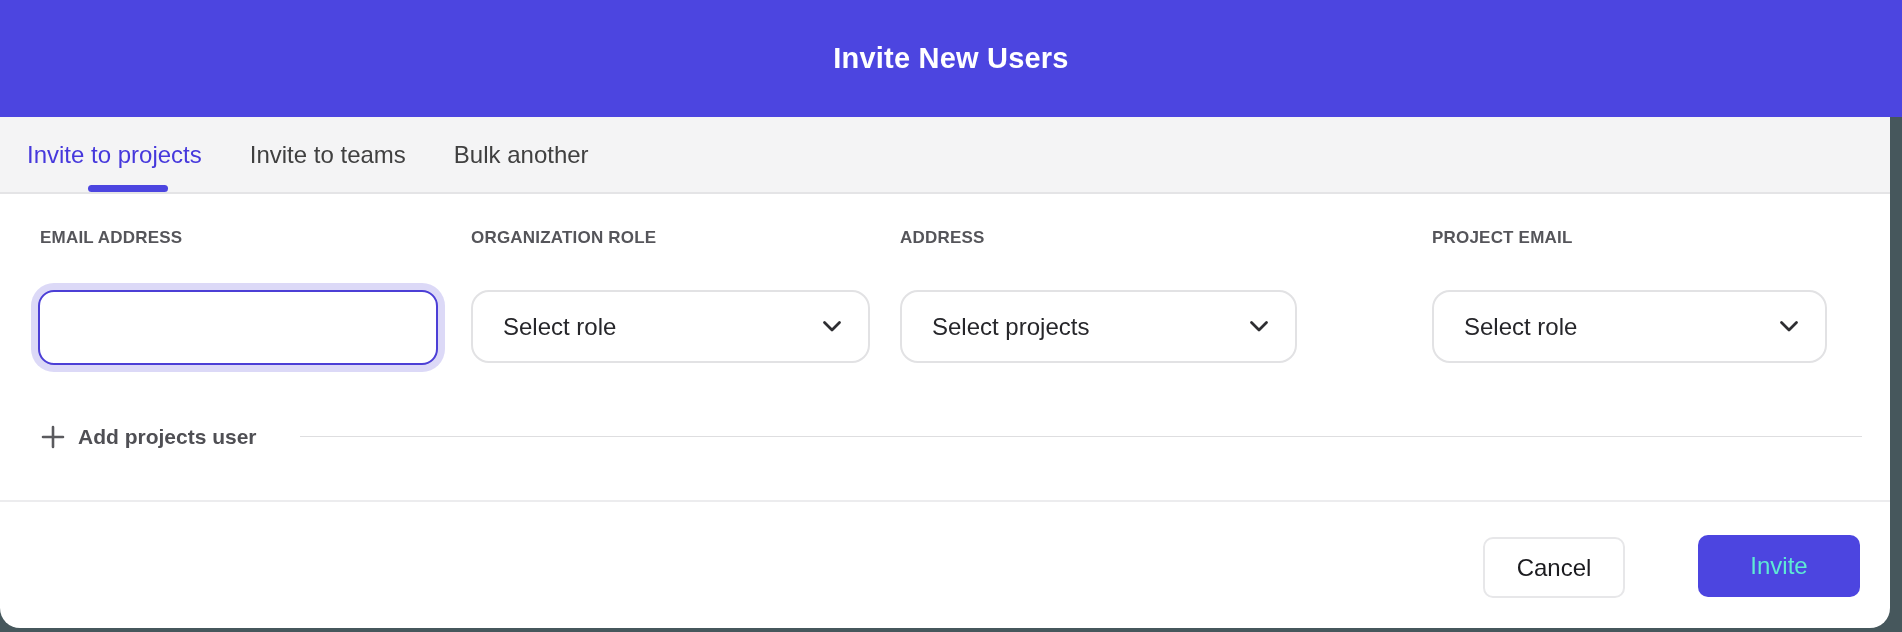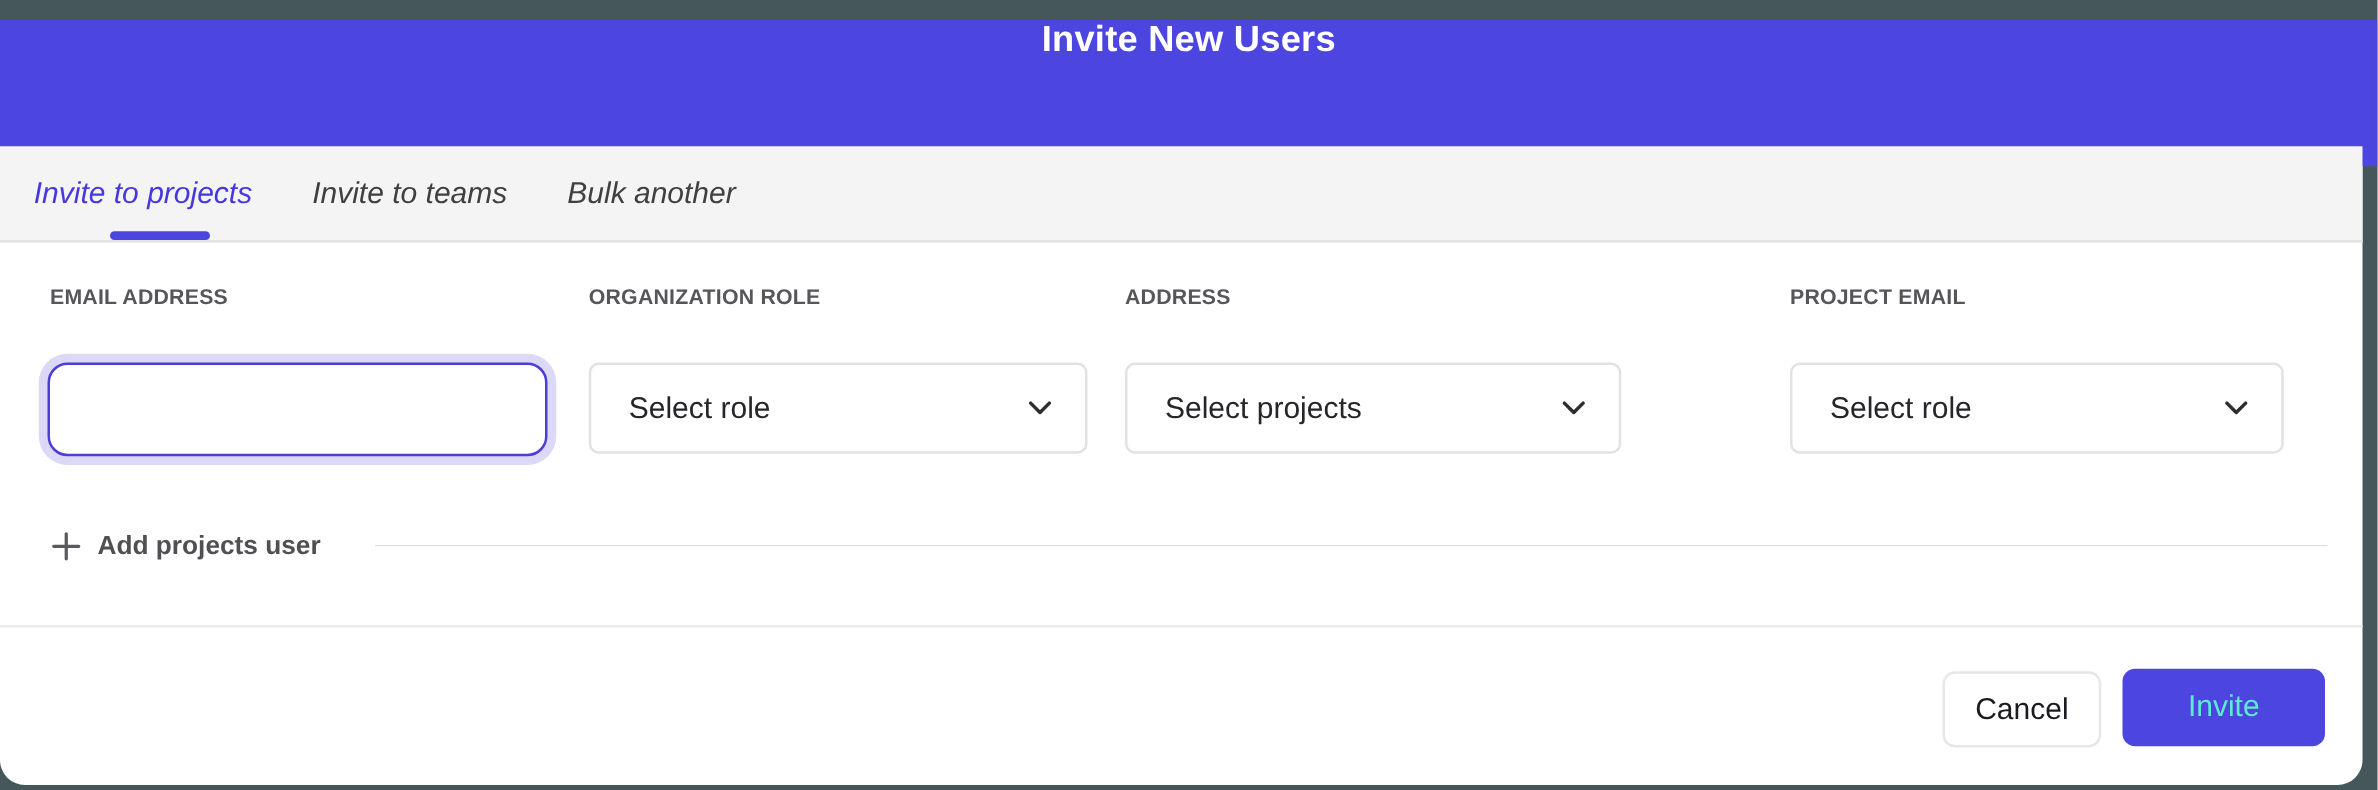--- a/index.html
+++ b/index.html
@@ -9,38 +9,38 @@
     position: relative;
     overflow: hidden;
     background: #46575C; 
   }
   .abs { position: absolute; }
 
   
   .modal-header {
     left: 0; top: 0; width: 1902px; height: 117px;
     background: #4C45E0;
-    display: flex; justify-content: center; margin-top: 16px;
+    display: flex; align-items: center; justify-content: center;
   }
   .modal-title {
     color: #FFFFFF; font-size: 29px; font-weight: 700; letter-spacing: 0.2px;
   }
   .modal-body {
     left: 0; top: 117px; width: 1890px; height: 511px;
     background: #FFFFFF;
     border-radius: 0 0 20px 20px;
   }
 
   
   .tabbar {
     left: 0; top: 117px; width: 1890px; height: 77px;
     background: #F4F4F5;
     border-bottom: 2px solid #E4E4E6;
     display: flex; align-items: center;
-    padding-left: 27px; gap: 48px; font-style: italic;
+    padding-left: 27px; gap: 48px;
   }
   .tab {
     font-size: 24px; color: #404040; cursor: pointer; white-space: nowrap;
   }
   .tab.active { color: #4638DC; }
   .tab-underline {
     left: 88px; top: 185px; width: 80px; height: 7px;
     background: #4C45E0; border-radius: 4px;
   }
 
@@ -53,21 +53,21 @@
     left: 38px; top: 290px; width: 400px; height: 75px;
     border: 2px solid #4C3FD6; border-radius: 16px;
     box-shadow: 0 0 0 7px #DCD9F7;
     background: #FFFFFF;
     font-family: "Liberation Sans", sans-serif;
     font-size: 24px; color: #26262A; padding: 0 24px;
     outline: none;
   }
   .dropdown {
     top: 290px; height: 73px;
-    border: 2px solid #E2E2E4; border-radius: 8px;
+    border: 2px solid #E2E2E4; border-radius: 18px;
     background: #FFFFFF;
     display: flex; align-items: center; justify-content: space-between;
     padding: 0 26px 0 30px;
     cursor: pointer;
   }
   .dropdown-value { font-size: 24px; color: #26262A; white-space: nowrap; }
   .dd-org      { left: 471px;  width: 399px; }
   .dd-projects { left: 900px;  width: 397px; }
   .dd-projrole { left: 1432px; width: 395px; }
 
@@ -85,21 +85,21 @@
   
   .footer-divider {
     left: 0; top: 500px; width: 1890px; height: 2px; background: #ECECEE;
   }
   .btn {
     display: flex; align-items: center; justify-content: center;
     font-family: "Liberation Sans", sans-serif;
     font-size: 24px; border-radius: 10px; cursor: pointer;
   }
   .btn-cancel {
-    left: 1554px; top: 537px; width: 127px; height: 61px;
+    left: 1483px; top: 537px; width: 142px; height: 61px;
     background: #FFFFFF; border: 2px solid #E7E7E9; color: #1B1B1F;
   }
   .btn-invite {
     left: 1698px; top: 535px; width: 162px; height: 62px;
     background: #4C45E0; border: none; color: #5eead4;
   }
   .icon { display: inline-flex; align-items: center; justify-content: center; }
 </style>
 </head>
 <body>

